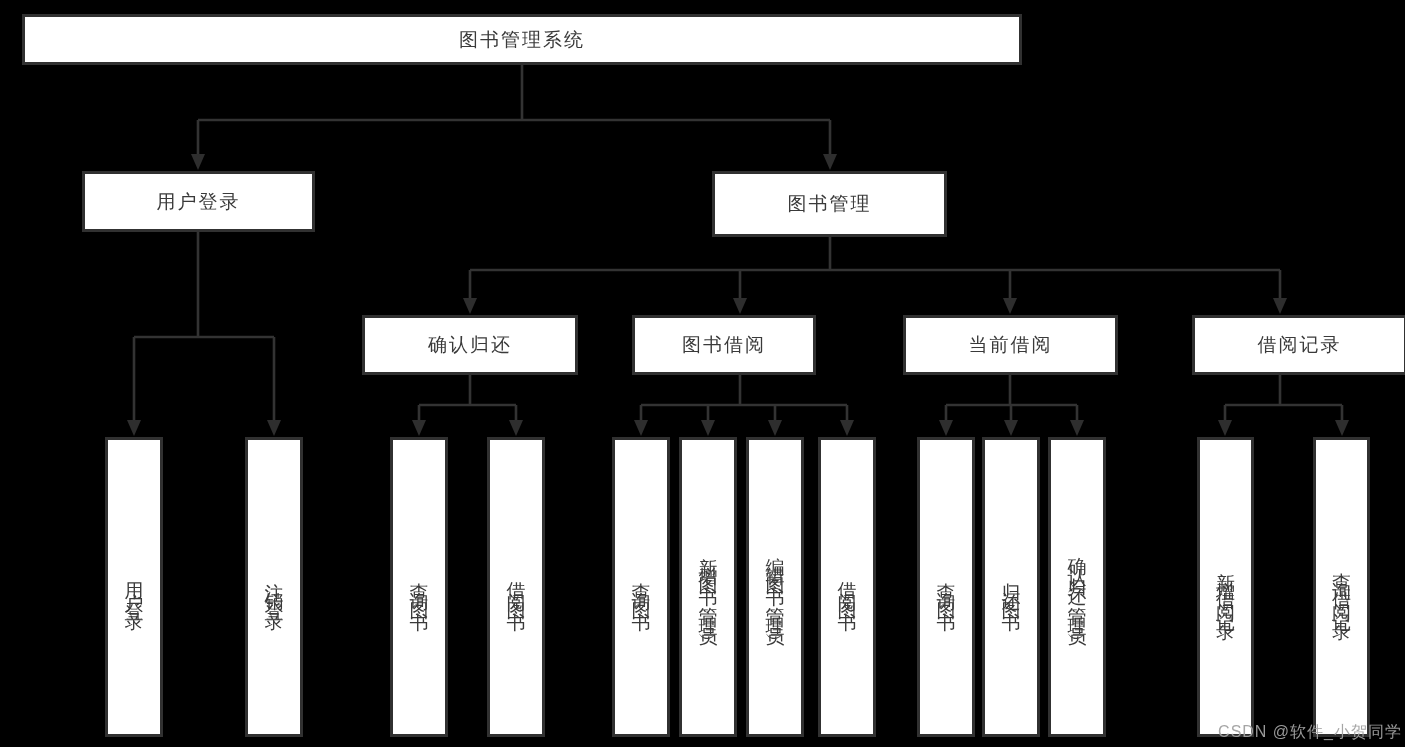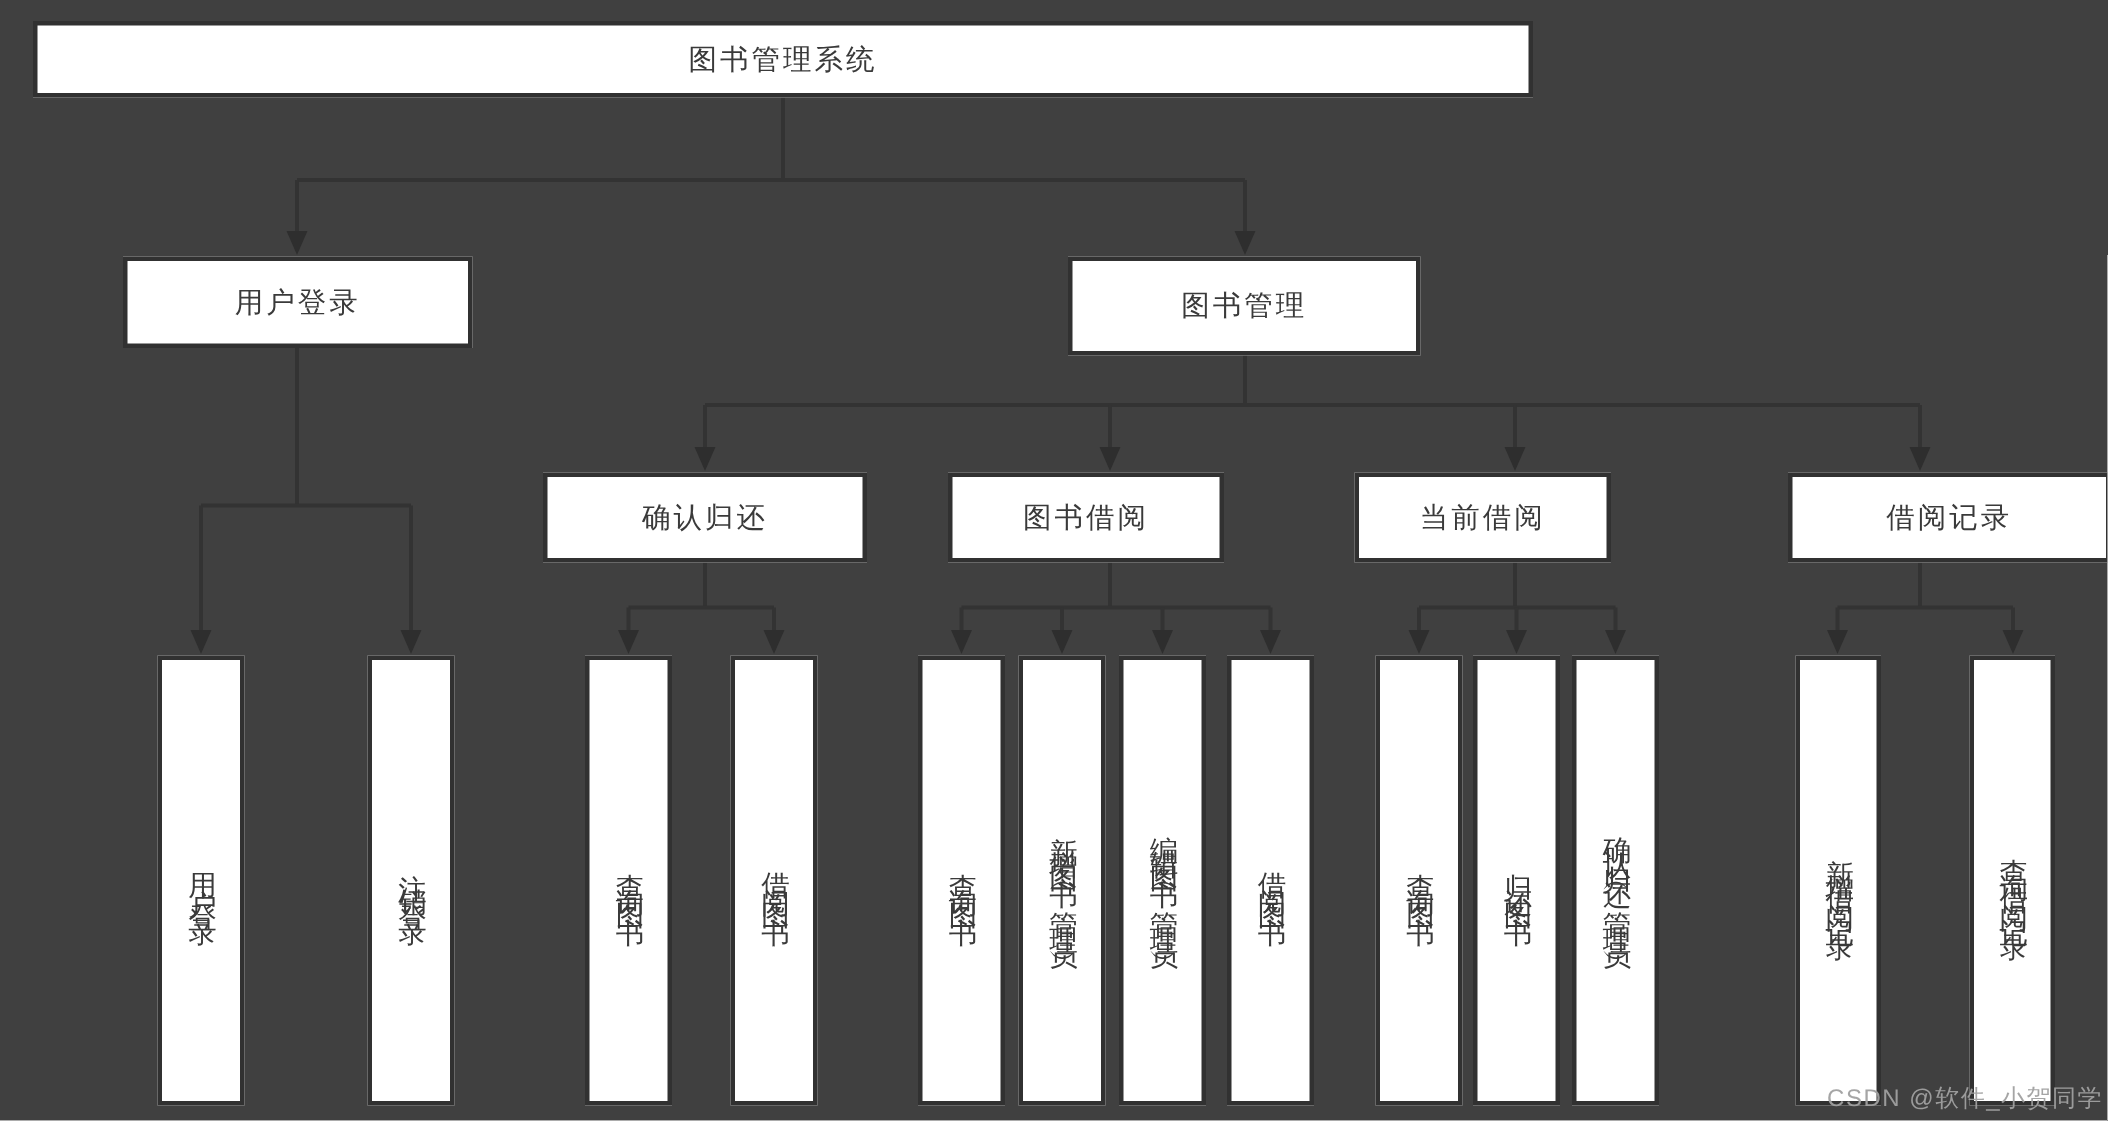--- a/index.html
+++ b/index.html
@@ -4,21 +4,21 @@
 <style>
   html, body {
     margin: 0;
     padding: 0;
     background: #ffffff;
   }
   .canvas {
     position: relative;
     width: 1405px;
     height: 747px;
-    background: #404040;
+    background: #000000;
     font-family: "Liberation Sans", "DejaVu Sans", sans-serif;
     overflow: hidden;
   }
   #connectors {
     position: absolute;
     left: 0;
     top: 0;
     width: 1405px;
     height: 747px;
   }
@@ -114,21 +114,21 @@
       <polygon points="1335,420 1349,420 1342,436" fill="#2e2e2e"></polygon>
     </svg>
 
   <div class="box h-box" style="left:22px; top:14px; width:1000px; height:51px;">图书管理系统</div>
 
   <div class="box h-box" style="left:82px; top:171px; width:233px; height:61px;">用户登录</div>
   <div class="box h-box" style="left:712px; top:171px; width:235px; height:66px;">图书管理</div>
 
   <div class="box h-box" style="left:362px; top:315px; width:216px; height:60px;">确认归还</div>
   <div class="box h-box" style="left:632px; top:315px; width:184px; height:60px;">图书借阅</div>
-  <div class="box h-box" style="left:903px; top:315px; width:171px; height:60px;">当前借阅</div>
+  <div class="box h-box" style="left:903px; top:315px; width:215px; height:60px;">当前借阅</div>
   <div class="box h-box" style="left:1173px; top:315px; width:215px; height:60px;margin-left:19px;">借阅记录</div>
 
   <div class="box v-box" style="left:105px; top:437px; width:58px; height:300px;">用户登录</div>
   <div class="box v-box" style="left:245px; top:437px; width:58px; height:300px;">注销登录</div>
 
   <div class="box v-box" style="left:390px; top:437px; width:58px; height:300px;">查询图书</div>
   <div class="box v-box" style="left:487px; top:437px; width:58px; height:300px;">借阅图书</div>
 
   <div class="box v-box" style="left:612px; top:437px; width:58px; height:300px;">查询图书</div>
   <div class="box v-box" style="left:679px; top:437px; width:58px; height:300px;">新增图书（管理员）</div>

